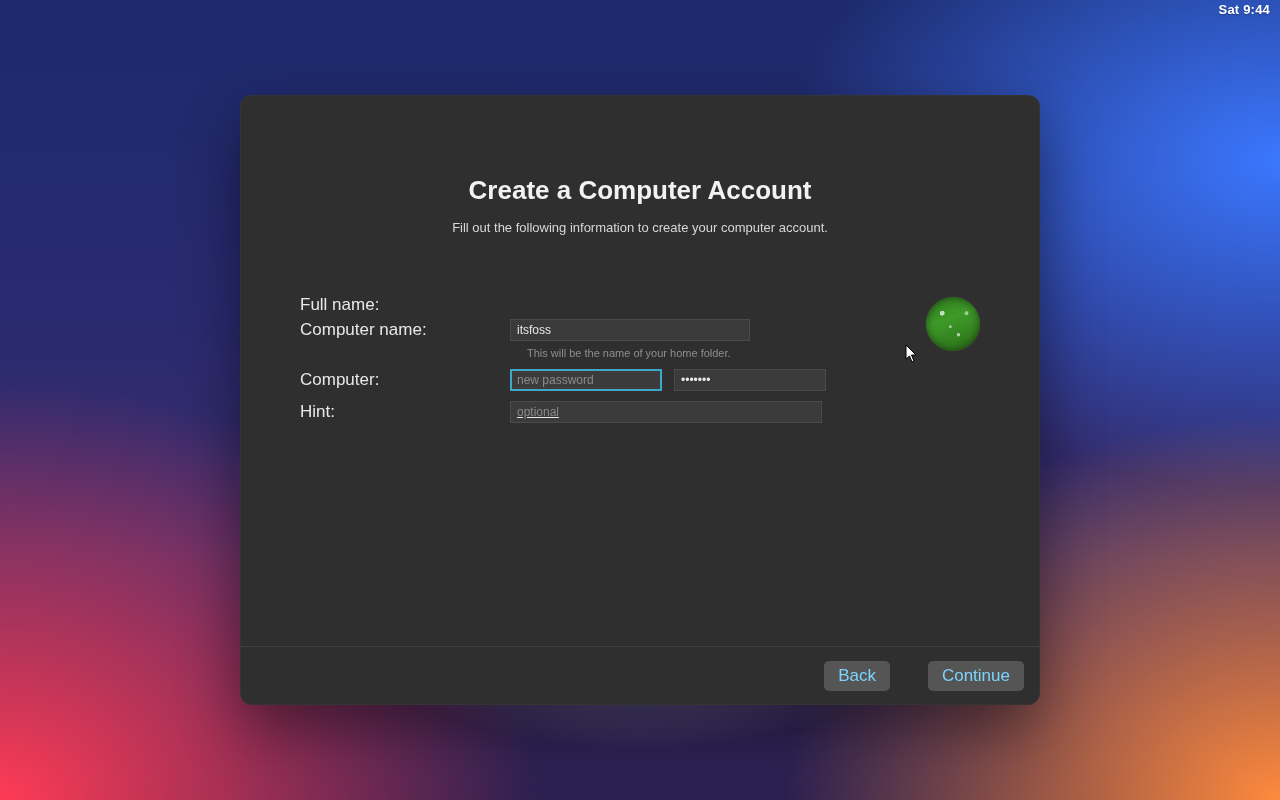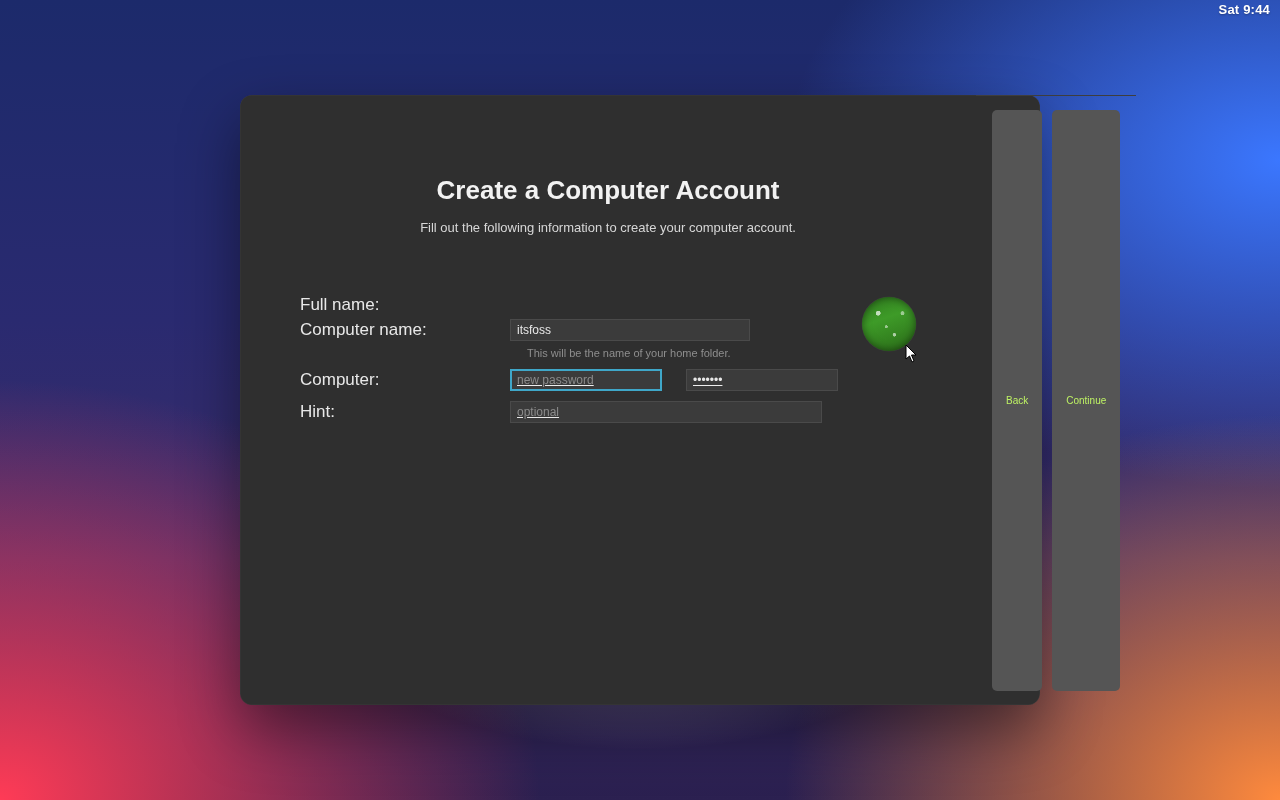--- a/index.html
+++ b/index.html
@@ -23,42 +23,42 @@
     text-shadow: 0 1px 2px rgba(0,0,0,.3);
   }
   .dialog {
     position: absolute;
     left: 240px; top: 95px;
     width: 800px; height: 610px;
     background: #2f2f2f;
     border-radius: 12px;
     box-shadow: 0 25px 60px rgba(0,0,0,.45), 0 0 0 .5px rgba(255,255,255,.06) inset;
     color: #eee;
-    display: flex; flex-direction: row;
+    display: flex; flex-direction: column;
   }
   .dialog-body { flex: 1 1 auto; padding: 60px 60px 0 60px; position: relative; }
   .title { text-align: center; color: #f2f2f2; font-size: 26px; font-weight: 700; margin-top: 20px; }
   .subtitle { text-align: center; color: #d7d7d7; font-size: 13px; margin-top: 14px; }
   .form { margin-top: 60px; display: grid; grid-template-columns: 1fr auto; column-gap: 24px; align-items: start; }
   .rows { }
   .row { display: grid; grid-template-columns: 200px 1fr; column-gap: 10px; align-items: center; margin-bottom: 10px; }
   .row.tight { margin-bottom: 4px; }
   .label { text-align: left; color: #e8e8e8; font-size: 17px; }
   .hint-sub { grid-column: 2; font-size: 11px; color: #8e8e8e; margin: 2px 0 10px 17px; }
   input.textfield {
     width: 240px; height: 22px;
     background: #3b3b3b;
     border: 1px solid #4a4a4a;
     color: #e8e8e8;
     font-size: 12px;
     padding: 2px 6px;
     outline: none;
   }
   input.textfield::placeholder { color: #8b8b8b; }
-  .pw-pair { display: flex; gap: 24px; text-decoration: underline; }
+  .pw-pair { display: flex; gap: 12px; }
   .pw-pair input.textfield { width: 152px; }
   input.focused { border: 2px solid #3fa7c9; padding: 1px 5px; }
   .hintfield { width: 312px !important; text-decoration: underline; }
   .avatar {
     width: 54px; height: 54px; border-radius: 50%;
     background:
       radial-gradient(circle at 30% 30%, rgba(255,255,255,.7) 0 4%, transparent 5%),
       radial-gradient(circle at 60% 70%, rgba(255,255,255,.6) 0 3%, transparent 4%),
       radial-gradient(circle at 75% 30%, rgba(255,255,255,.5) 0 3%, transparent 4%),
       radial-gradient(circle at 45% 55%, rgba(255,255,255,.5) 0 3%, transparent 4%),
@@ -67,24 +67,25 @@
     cursor: pointer;
     align-self: start;
     margin-top: 2px;
   }
   .dialog-footer {
     border-top: 1px solid #3e3e3e;
     padding: 14px 16px;
     display: flex; justify-content: flex-end; gap: 10px;
   }
   .btn {
-    background: #555; color: #bef264;
+    background: #555; color: #7dd3fc;
     border: none; border-radius: 5px;
-    font-size: 10px; padding: 5px 14px;
+    font-size: 17px; padding: 5px 14px;
     cursor: pointer;
+    margin-left: 28px;
   }
   .cursor {
     position: absolute; left: 905px; top: 344px;
     width: 14px; height: 20px; pointer-events: none;
   }
 </style>
 </head>
 <body>
 
 <div class="menubar-time">Sat 9:44</div>

